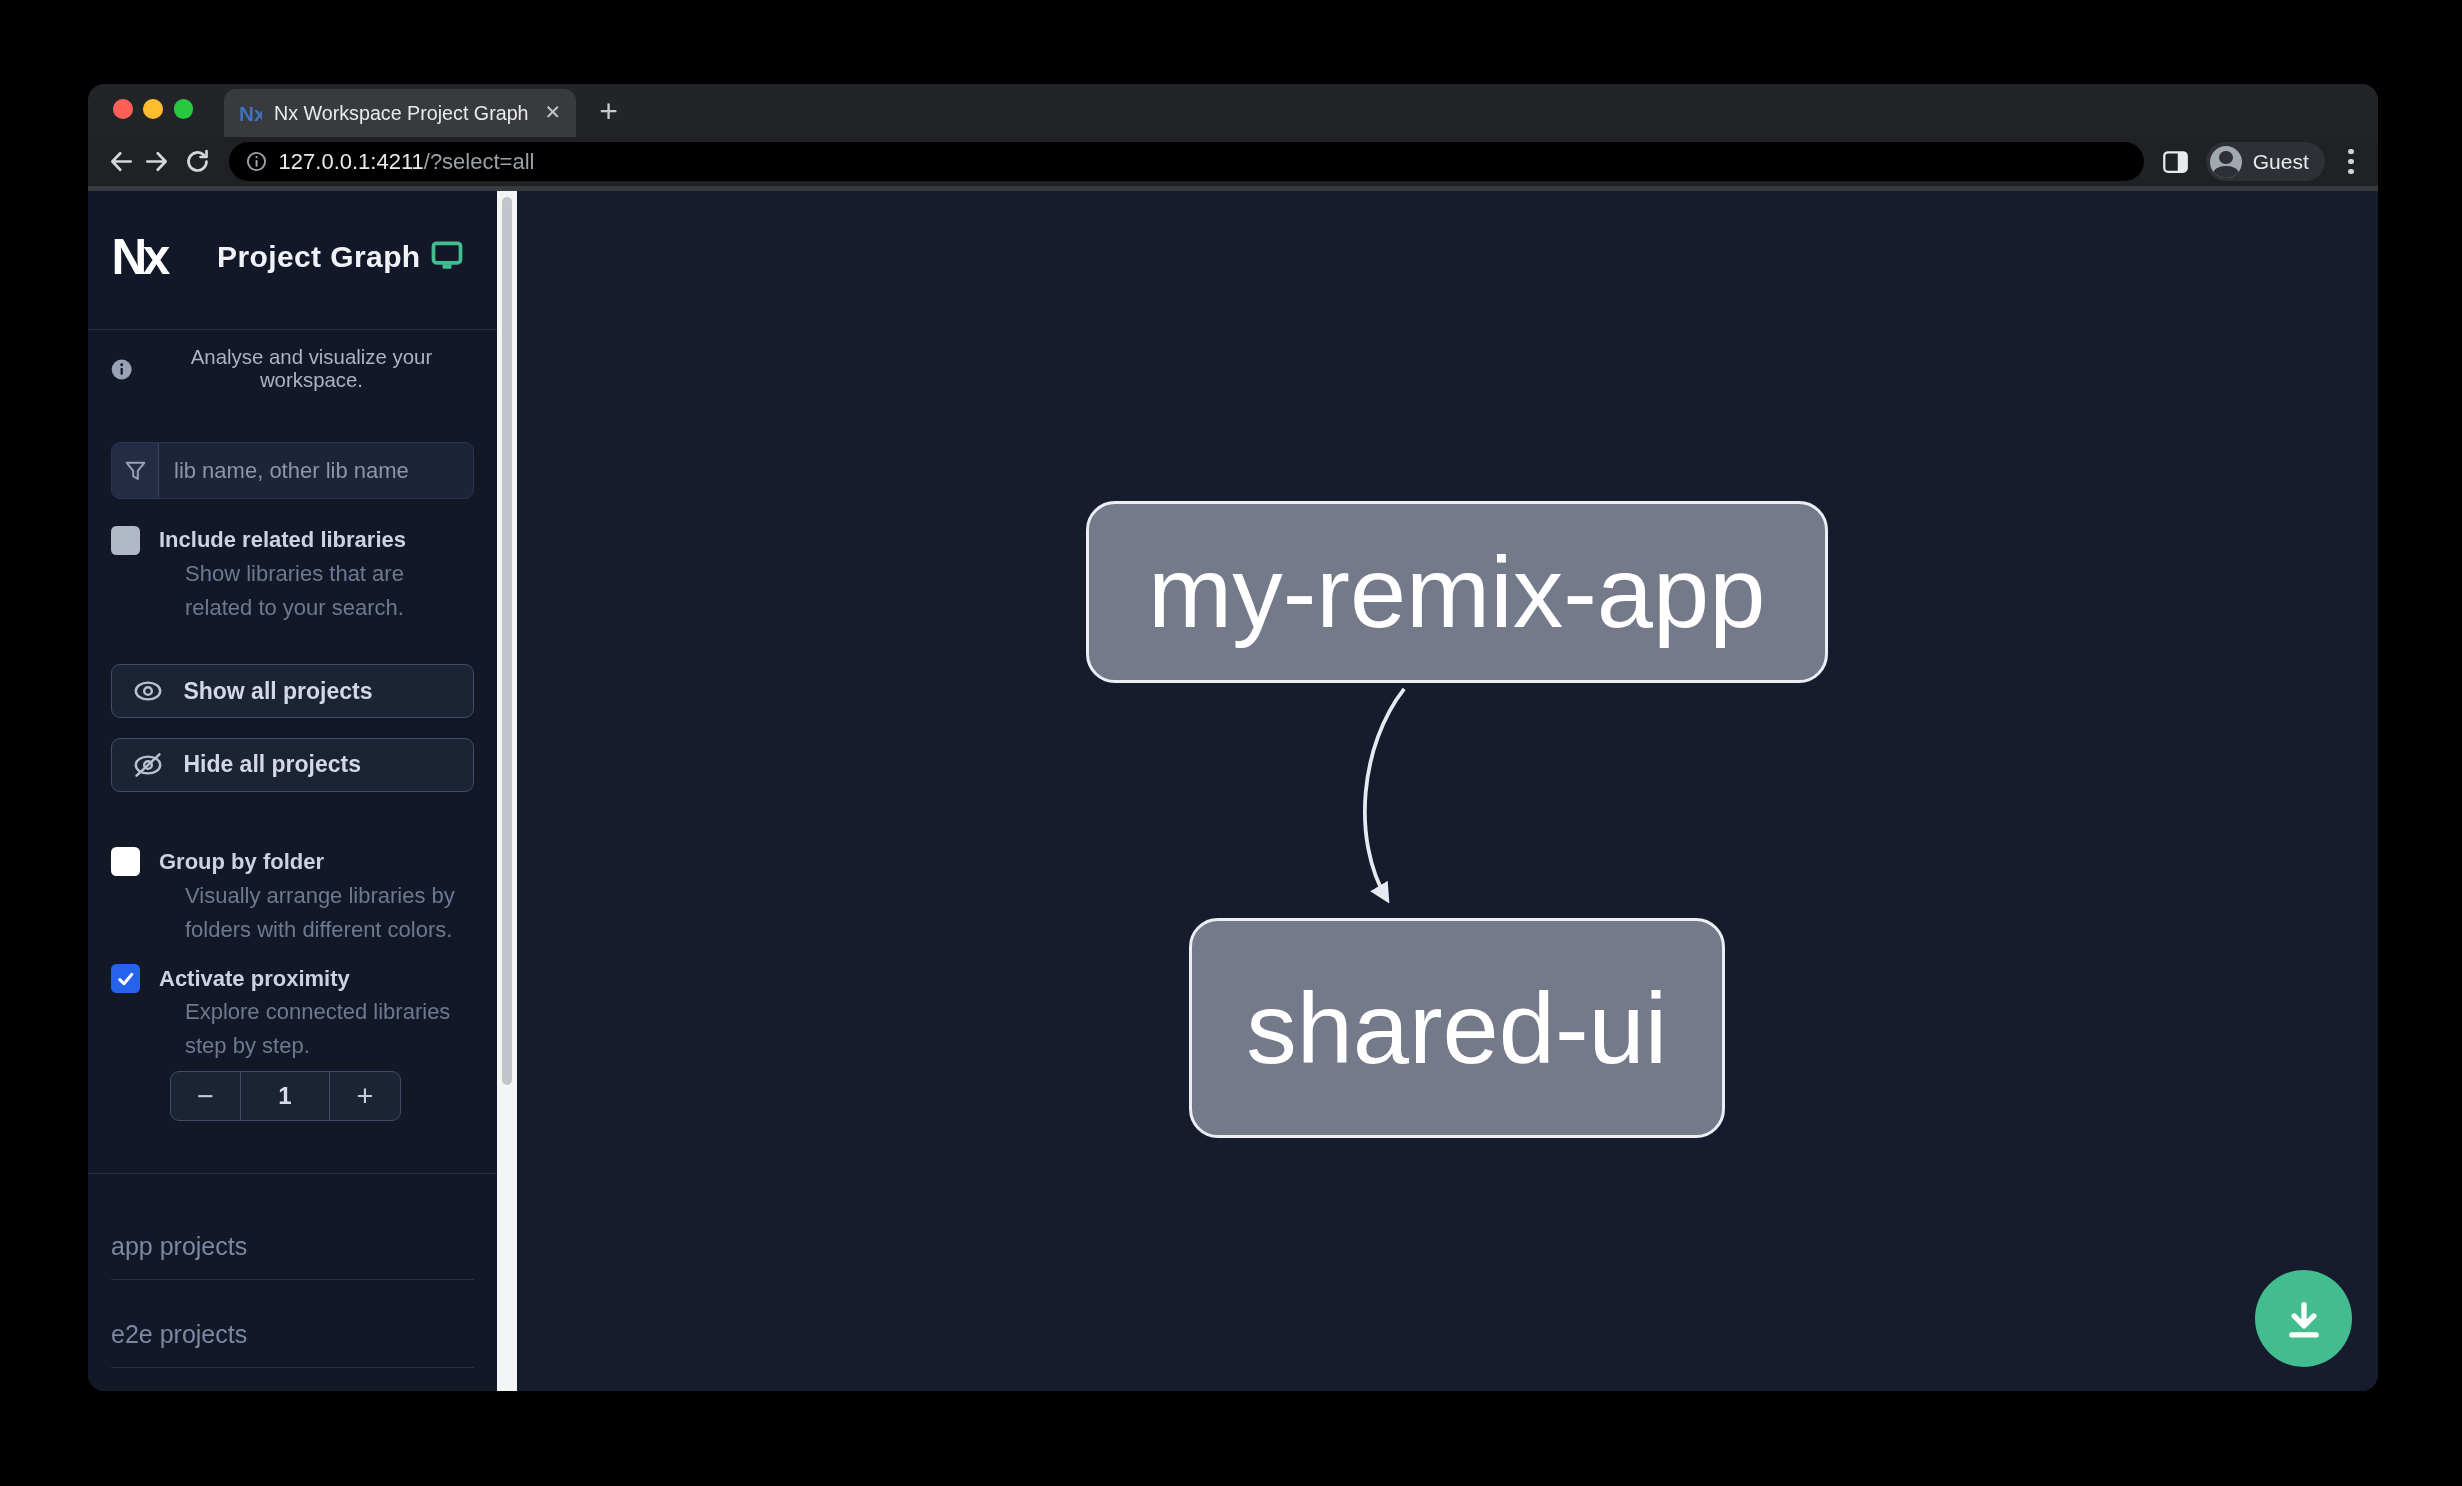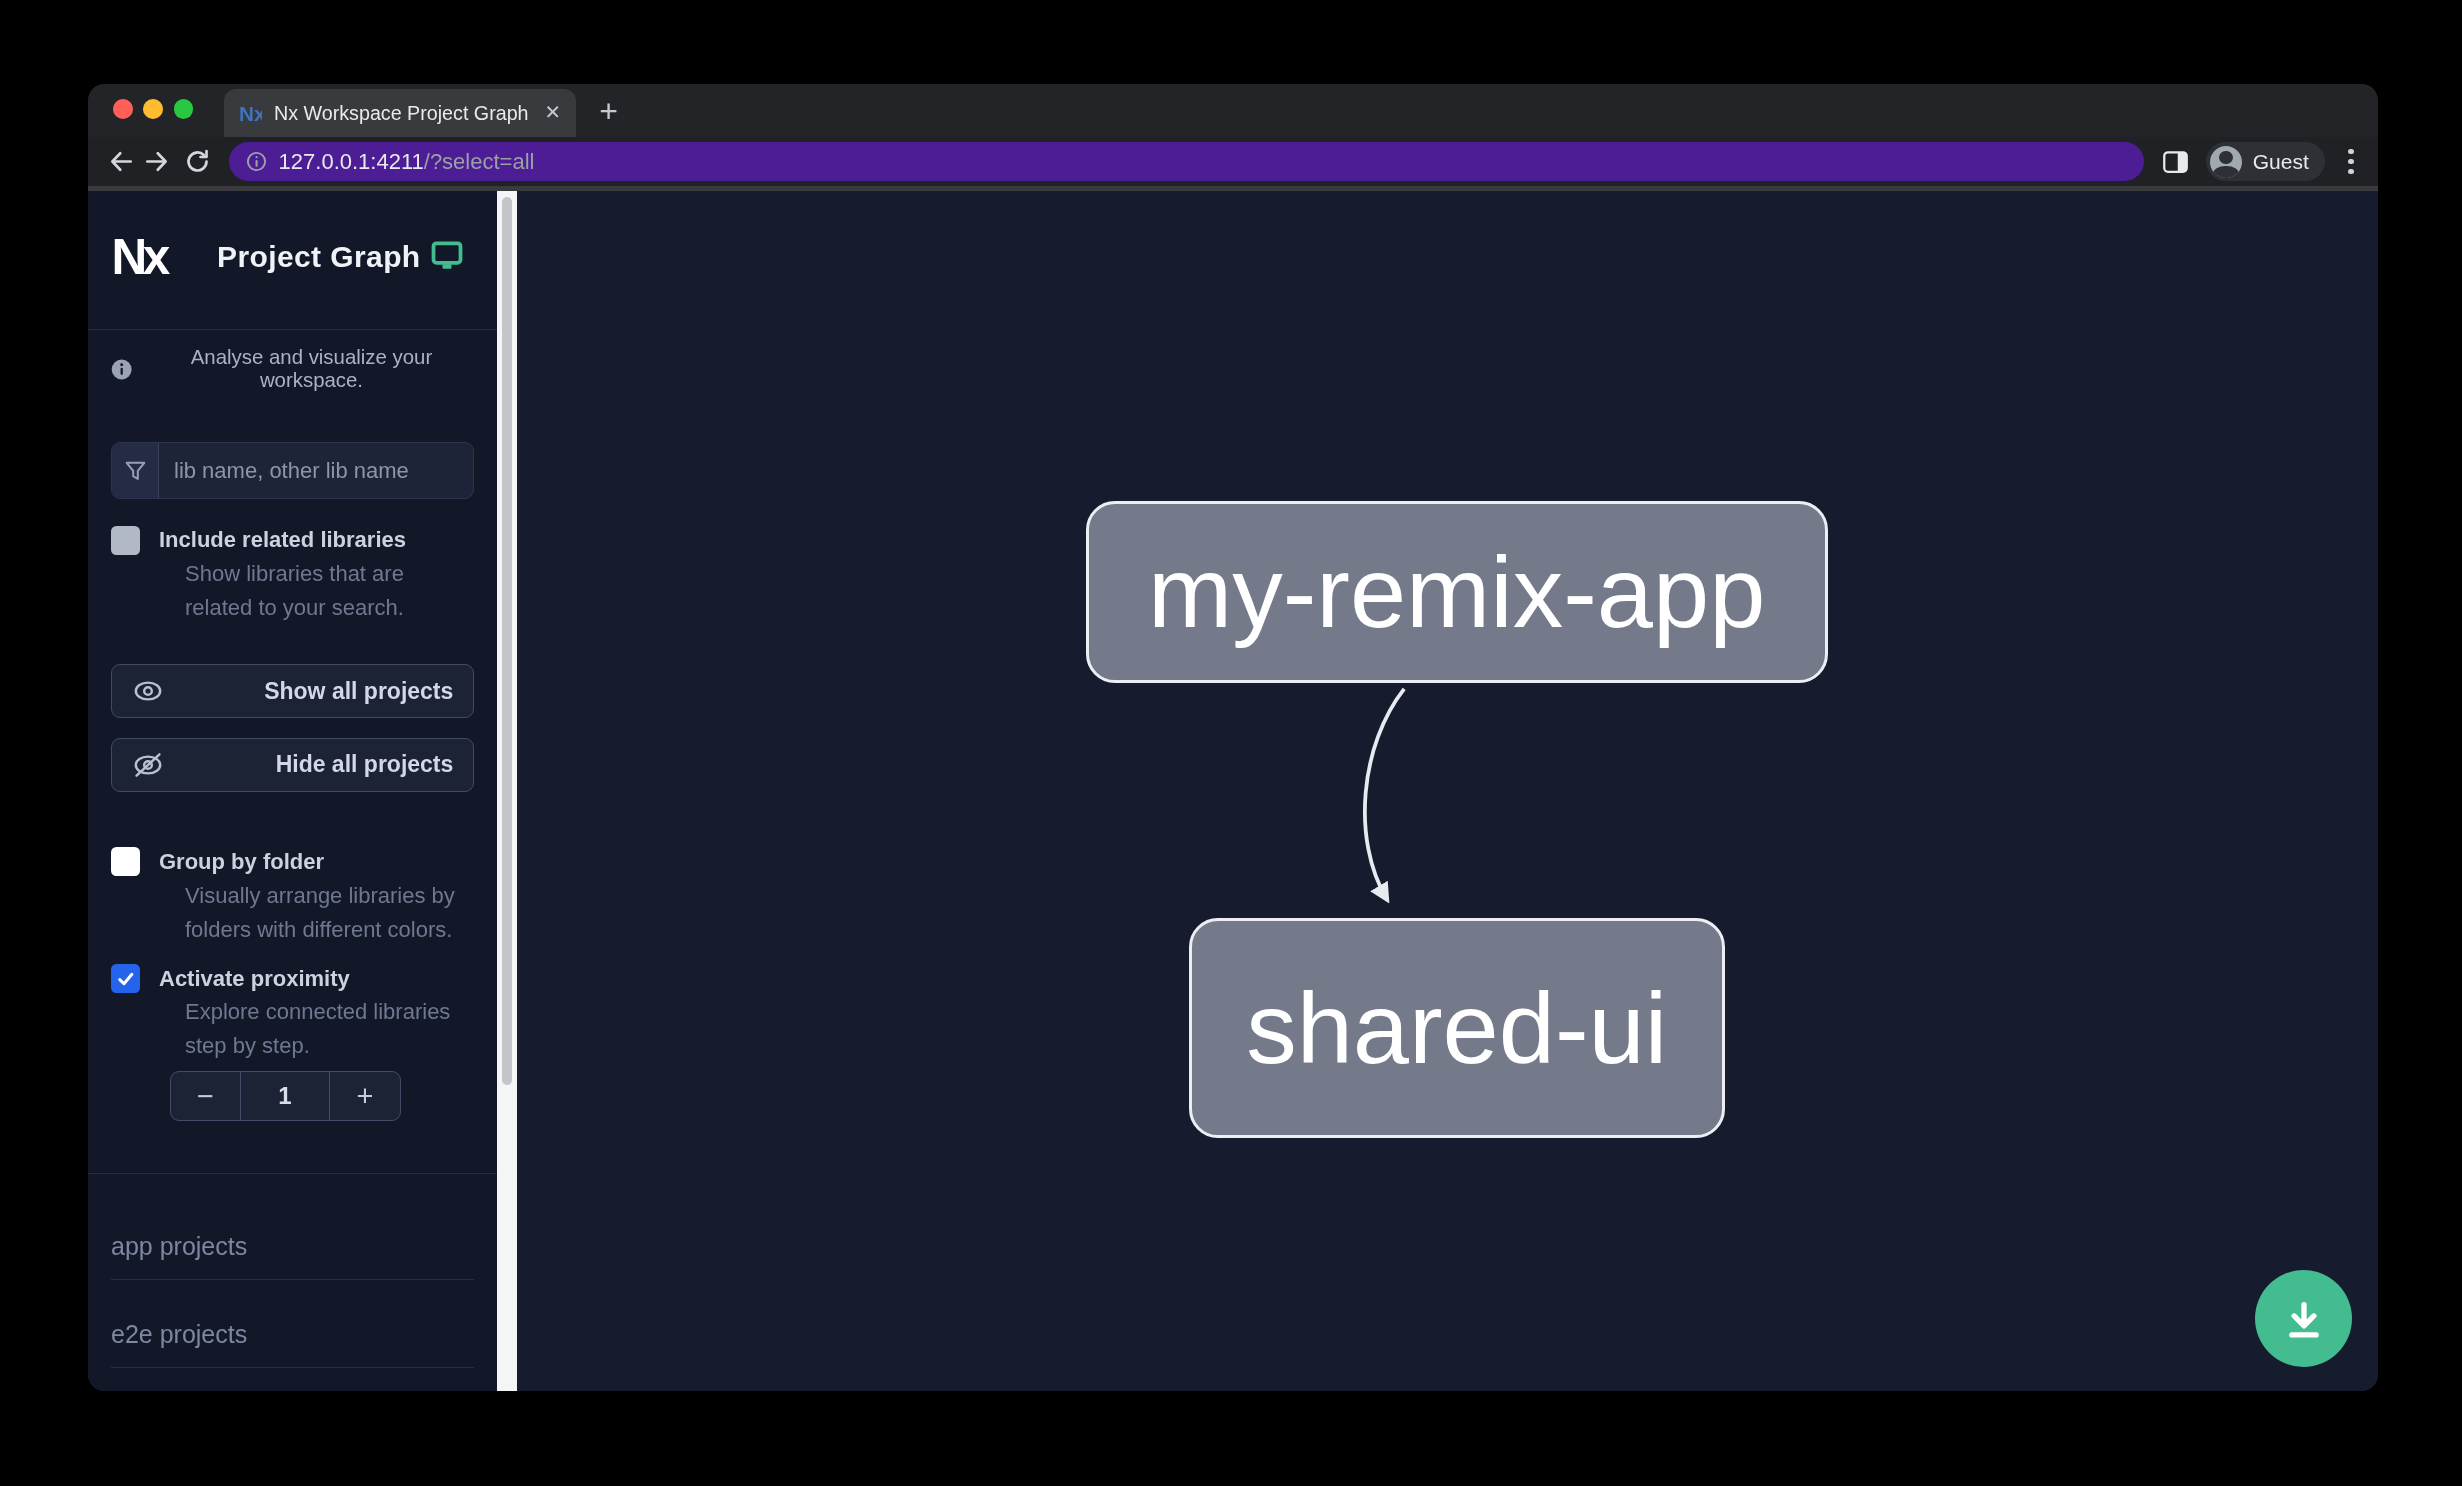--- a/index.html
+++ b/index.html
@@ -19,21 +19,21 @@
     border-radius:12px 12px 0 0; display:flex; align-items:center; padding:0 15px; gap:12px; }
   .tab-title { flex:1; font-size:19.7px; color:#e8eaed; white-space:nowrap; overflow:hidden; }
   .tab-close { color:#c3c7cc; font-size:19.7px; line-height:1; }
   .newtab { width:35px; height:35px; margin:0 0 7.6px 15px; display:flex; align-items:center;
     justify-content:center; color:#c6c9ce; font-size:32px; font-weight:400; border-radius:50%; }
 
   
   .toolbar { height:54px; flex:none; background:#202124; border-bottom:5.3px solid #393a3e;
     display:flex; align-items:center; padding:0 12px; }
   .nav-btn { width:39px; height:39px; flex:none; display:flex; align-items:center; justify-content:center; }
-  .omnibox { flex:1; min-width:0; height:39px; background:#4c1d95; border-radius:19.7px;
+  .omnibox { flex:1; min-width:0; height:39px; background:#000000; border-radius:19.7px;
     margin:0 12px; display:flex; align-items:center; padding:0 16.6px; gap:12px;text-align:right; }
   .url { font-size:22px; white-space:nowrap; overflow:hidden; }
   .url-host { color:#e8eaed; } .url-path { color:#9aa0a6; }
   .guest { height:39px; background:#2e3036; border-radius:19.7px; display:flex; align-items:center;
     gap:10.6px; padding:0 16.6px 0 4.5px; margin:0 10.6px; }
   .avatar { width:32px; height:32px; border-radius:50%; background:#a2a8b0; position:relative; overflow:hidden; }
   .avatar::before { content:""; position:absolute; left:9px; top:5.3px; width:13.6px; height:13.6px;
     border-radius:50%; background:#2e3036; }
   .avatar::after { content:""; position:absolute; left:3px; top:20.4px; width:26px; height:16.6px;
     border-radius:50%; background:#2e3036; }
@@ -73,21 +73,21 @@
   .sb-check.proximity { margin-top:15px; }
   .checkbox { width:29px; height:29px; border-radius:5.3px; margin-top:2.3px; }
   .checkbox.gray { background:#b2b9c6; }
   .checkbox.white { background:#ffffff; }
   .checkbox.blue { background:#2563eb; display:flex; align-items:center; justify-content:center; }
   .check-label { font-size:22px; font-weight:700; color:#ccd3e0; line-height:33px; }
   .check-desc { grid-column:2; font-size:22px; color:#6e788f; line-height:34px; margin-top:0.8px;margin-left:26px; }
 
   .sb-btn { margin-top:39px; height:54px; width:100%; border:1.5px solid #434c66; border-radius:9px;
     background:#1c2335; display:flex; align-items:center; gap:19.7px; padding:0 19.7px;
-    font-size:23px; font-weight:700; color:#d2d8e5; font-family:inherit;justify-content:space-between; }
+    font-size:23px; font-weight:700; color:#d2d8e5; font-family:inherit; }
   .sb-btn + .sb-btn { margin-top:19.7px; }
 
   .stepper { margin:7.6px 0 0 59px; width:231px; height:50px; border:1.5px solid #434c66;
     border-radius:9px; display:flex; background:#1c2335; overflow:hidden; }
   .stepper .cell { display:flex; align-items:center; justify-content:center;
     color:#c6cdda; font-size:29px; }
   .cell.minus { width:70px; border-right:1.5px solid #434c66; }
   .cell.value { flex:1; font-size:24px; font-weight:700; color:#d8dde9; }
   .cell.plus { width:71px; border-left:1.5px solid #434c66; }
 

